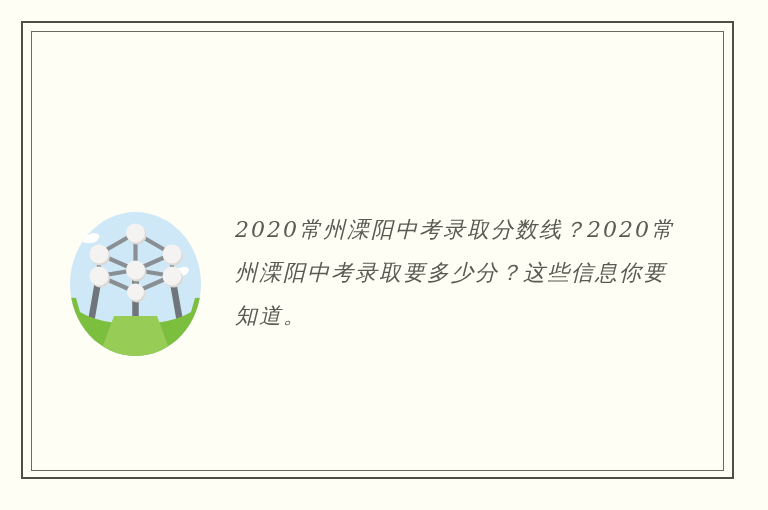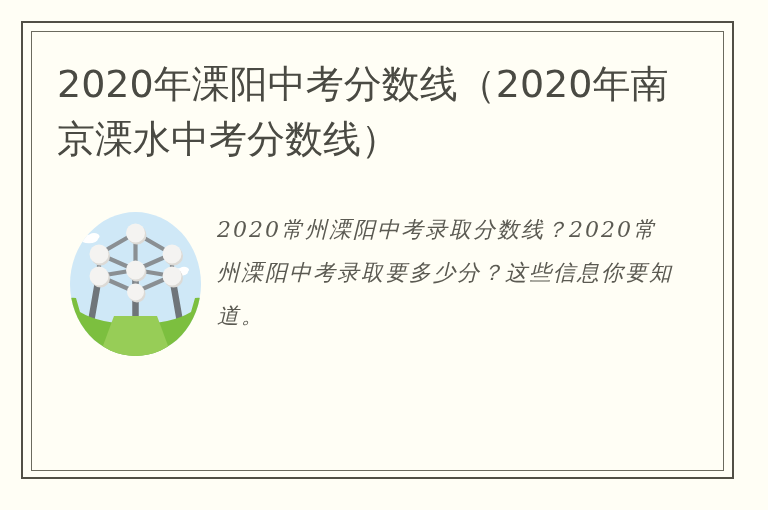--- a/index.html
+++ b/index.html
@@ -71,40 +71,39 @@
     position: relative;
     width: 131px;
     height: 144px;
     flex: 0 0 auto;
     margin-left: 13px;
     margin-top: 6px;
   }
   #illustration svg { display: block; }
 
   #paragraph {
-    margin-left: 16px;
+    margin-left: 34px;
     font-size: 22px;
     line-height: 43px;
     color: #5b5a52;
     font-family: "DejaVu Serif", "Liberation Serif", serif;
     font-style: italic;
     letter-spacing: 2px;
     white-space: pre-wrap;
     padding-top: 2px;
   }
 </style>
 </head>
 <body>
 
 <div id="card">
 
   <div class="frame-outer"></div>
   <div class="frame-inner"></div>
 
-  <div id="title">2020年溧阳中考分数线（2020年南京溧水中考分数线）</div>
 
   <div id="body-block">
 
     <div id="illustration">
       <svg width="131" height="144" viewBox="0 0 131 144" xmlns="http://www.w3.org/2000/svg">
         <defs>
           <clipPath id="circleClip">
             <ellipse cx="65.5" cy="72" rx="65.5" ry="72"></ellipse>
           </clipPath>
         </defs>

